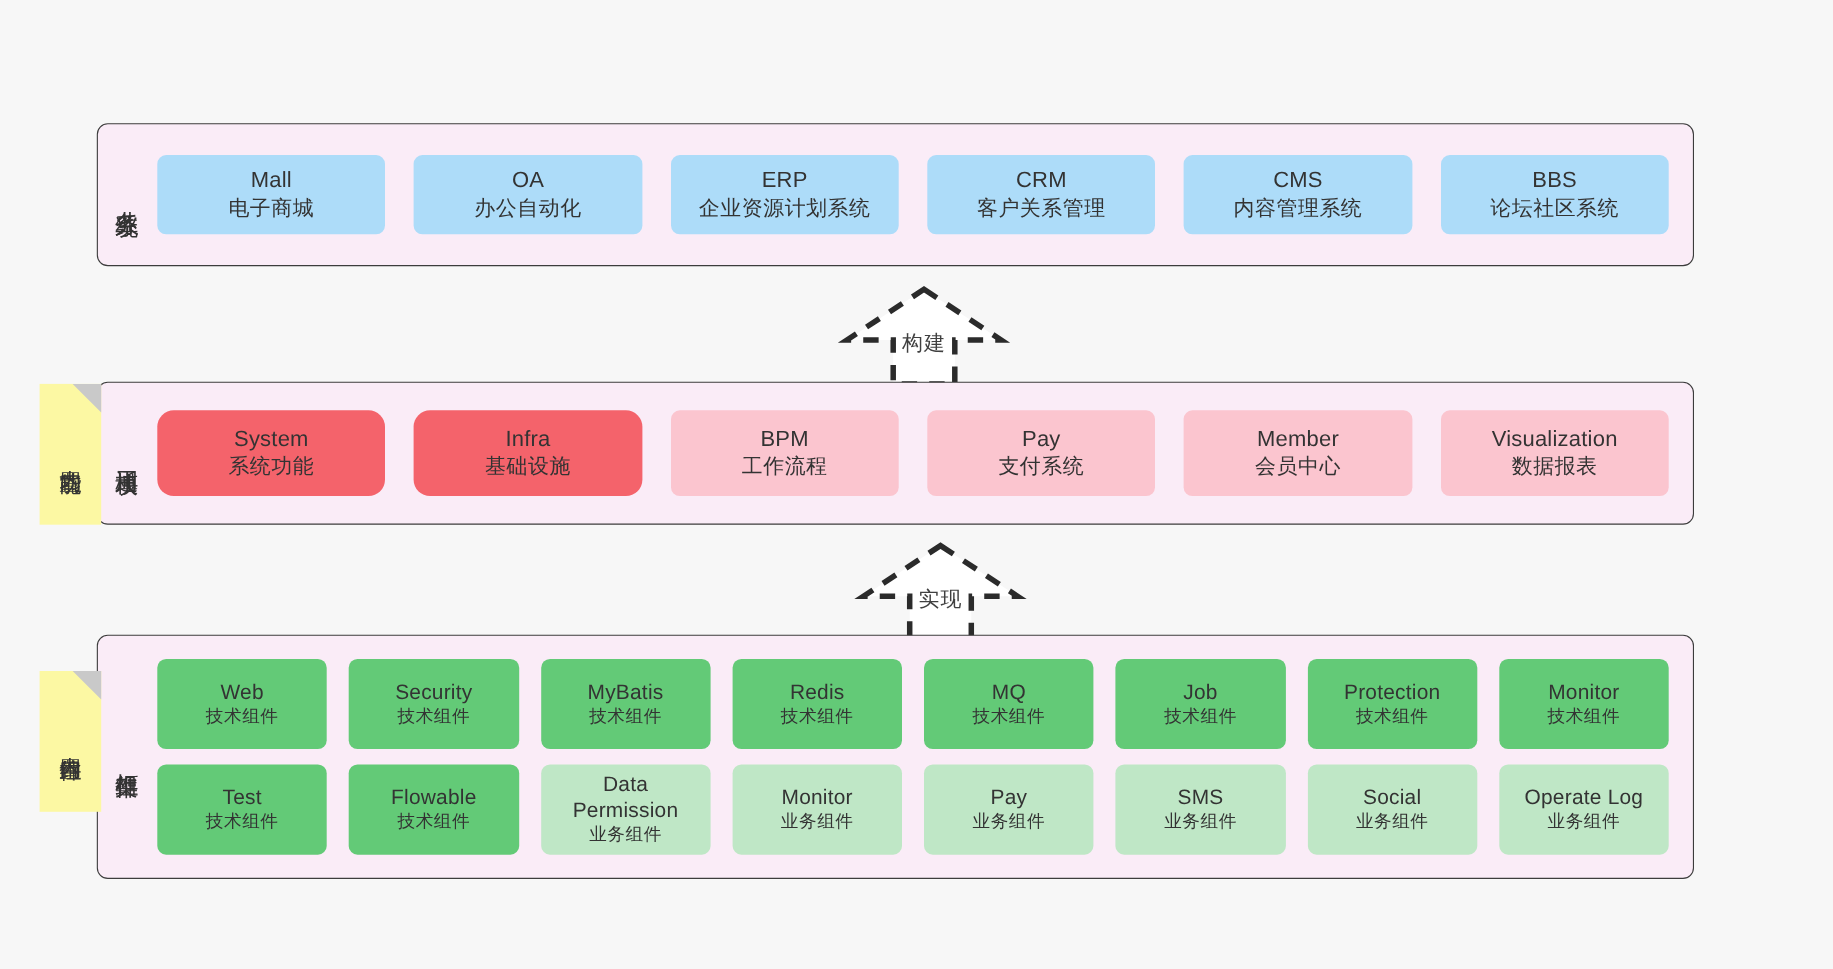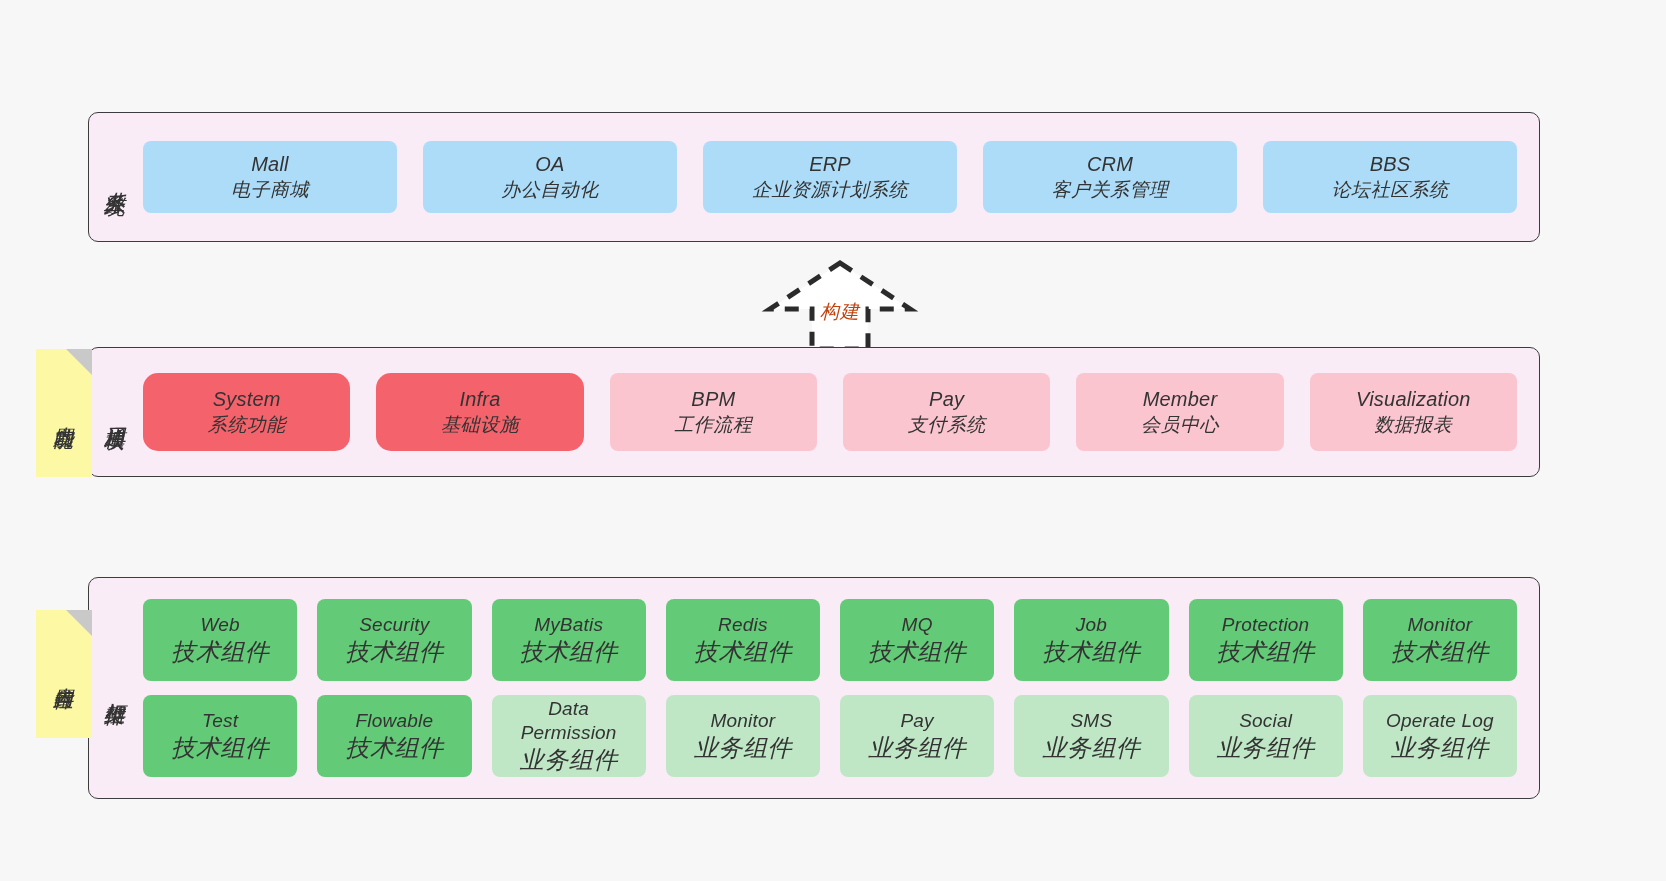--- a/index.html
+++ b/index.html
@@ -14,21 +14,20 @@
     font-family: "Liberation Sans", "DejaVu Sans", sans-serif;
     color: #333333;
     overflow: hidden;
     position: relative;
   }
 
   .canvas {
     position: relative;
     width: 1610px;
     height: 881px;
-    font-style: italic;
   }
 
   
   .layer {
     position: absolute;
     background: #faecf7;
     border: 1.6px solid #3c3c3c;
     border-radius: 10px;
     box-sizing: border-box;
     display: flex;
@@ -98,21 +97,21 @@
   #layer-business .layer-body { padding-right: 22px; }
   #layer-business .card { height: 72px; }
 
   #layer-common    { left: 88px;  top: 347px; width: 1452px; height: 130px; }
   #layer-common .card { height: 78px; }
 
   #layer-framework { left: 88px;  top: 577px; width: 1452px; height: 222px; }
   #layer-framework .layer-title { font-size: 21px; }
   #layer-framework .card { height: 82px; justify-content: center; }
   #layer-framework .card .card-en { font-size: 19px; }
-  #layer-framework .card .card-cn { font-size: 24px; }
+  #layer-framework .card .card-cn { font-size: 16px; }
   #layer-framework .row { gap: 20px; }
 
   
   .note {
     position: absolute;
     width: 56px;
     background: #fcf8a3;
     display: flex;
     align-items: center;
     justify-content: center;
@@ -143,21 +142,21 @@
     height: 92px;
   }
   .arrow svg { display: block; overflow: visible; }
   .arrow-label {
     position: absolute;
     left: 0;
     right: 0;
     top: 40px;
     text-align: center;
     font-size: 19px;
-    color: #c2410c;
+    color: #404040;
     letter-spacing: 1px;
   }
   #arrow-build   { left: 760px; top: 259px; }
   #arrow-realize { left: 775px; top: 492px; }
 </style>
 </head>
 <body>
 
 <div class="canvas">
 
@@ -173,20 +172,24 @@
           <span class="card-en">OA</span>
           <span class="card-cn">办公自动化</span>
         </div>
         <div class="card c-blue">
           <span class="card-en">ERP</span>
           <span class="card-cn">企业资源计划系统</span>
         </div>
         <div class="card c-blue">
           <span class="card-en">CRM</span>
           <span class="card-cn">客户关系管理</span>
+        </div>
+        <div class="card c-blue">
+          <span class="card-en">CMS</span>
+          <span class="card-cn">内容管理系统</span>
         </div>
         <div class="card c-blue">
           <span class="card-en">BBS</span>
           <span class="card-cn">论坛社区系统</span>
         </div>
       </div>
     </div>
   </div>
 
   <div class="arrow" id="arrow-build">
@@ -221,20 +224,26 @@
           <span class="card-cn">会员中心</span>
         </div>
         <div class="card c-pink">
           <span class="card-en">Visualization</span>
           <span class="card-cn">数据报表</span>
         </div>
       </div>
     </div>
   </div>
 
+  <div class="arrow" id="arrow-realize">
+    <svg width="160" height="92" viewBox="0 0 160 92" aria-hidden="true">
+      <path d="M80 4 L150 50 L108 50 L108 90 L52 90 L52 50 L10 50 Z" fill="#ffffff" stroke="#2b2b2b" stroke-width="5" stroke-dasharray="14 11" stroke-linejoin="miter"></path>
+    </svg>
+    <div class="arrow-label">实现</div>
+  </div>
 
   <div class="layer" id="layer-framework">
     <div class="layer-title">框架组件</div>
     <div class="layer-body">
       <div class="row">
         <div class="card c-green">
           <span class="card-en">Web</span>
           <span class="card-cn">技术组件</span>
         </div>
         <div class="card c-green">

